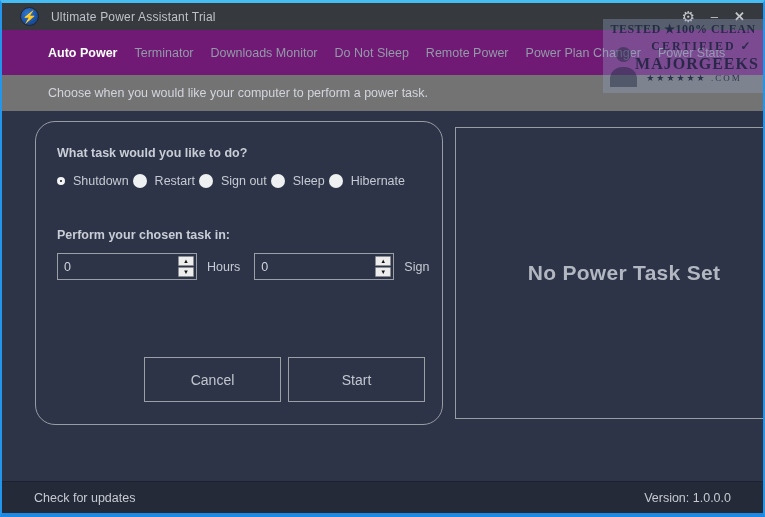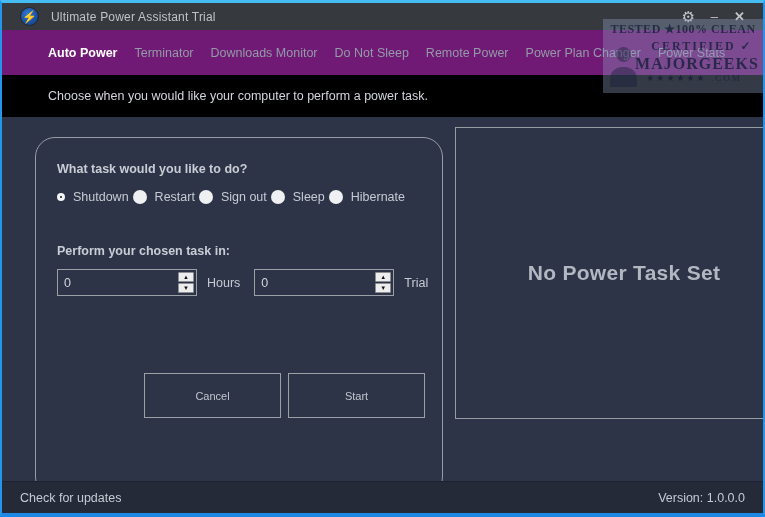--- a/index.html
+++ b/index.html
@@ -35,29 +35,29 @@
   
   .tabbar{
     position:absolute; top:27px; left:0; right:0; height:45px;
     background:#701a75; display:flex; align-items:center; gap:17px; padding-left:46px;
   }
   .tab{ color:#939aa8; font-size:12.5px; cursor:default; white-space:nowrap; }
   .tab.active{ color:#ffffff; font-weight:bold; }
 
   
   .desc{
-    position:absolute; top:72px; left:0; right:0; height:42px;
-    background:#000000; display:flex; align-items:center; padding-left:46px;
+    position:absolute; top:72px; left:0; right:0; height:36px;
+    background:#737373; display:flex; align-items:center; padding-left:46px;
   }
   .desc span{ color:#d2d5dc; font-size:12.5px; }
 
   
   .main{ position:absolute; top:114px; left:0; right:0; bottom:32px; }
   .panel{ position:absolute; border:1px solid #989ca3; background:transparent; }
-  .panel.left{ left:33px; top:20px; width:408px; height:360px;border-radius:20px; }
+  .panel.left{ left:33px; top:4px; width:408px; height:304px;border-radius:20px; }
   .panel.right{ left:453px; top:10px; width:338px; height:292px; display:flex; align-items:center; justify-content:center; }
 
   .question{ position:absolute; left:21px; top:24px; color:#c9cdd6; font-size:12.5px; font-weight:bold; }
   .radios{ position:absolute; left:21px; top:52px; display:flex; align-items:center; gap:4px; }
   .radio-item{ display:flex; align-items:center; gap:8px; cursor:default; }
   .radio{ width:14px; height:14px; border-radius:50%; background:#eef0f2; flex:0 0 auto; }
   .radio.selected{ width:8px; height:8px; border:3px solid #f3f4f6; background:#101214; }
   .radio-label{ color:#c6cad3; font-size:12.5px; }
 
   .timer-label{ position:absolute; left:21px; top:106px; color:#c9cdd6; font-size:12.5px; font-weight:bold; }
@@ -71,33 +71,33 @@
   .spin-btn{
     flex:1; background:#ededed; border:1px solid #8b8f94; border-radius:1px;
     font-size:6px; line-height:1; color:#111; display:flex; align-items:center; justify-content:center;
     padding:0; cursor:default;
   }
   .unit{ color:#c6cad3; font-size:12.5px; padding:0 14px 6px 10px; }
   .unit.last{ padding-right:0; }
 
   .btn{
     position:absolute; top:235px; width:137px; height:45px;
-    background:transparent; border:1px solid #9aa0a6; color:#c2c6ce; font-size:11px;
+    background:transparent; border:1px solid #9aa0a6; color:#c2c6ce; font-size:14px;
     font-family:"Liberation Sans", sans-serif; cursor:default;
   }
   .btn.cancel{ left:108px; }
   .btn.start{ left:252px; }
 
   .status-msg{ color:#b2b7c1; font-size:21px; font-weight:bold; letter-spacing:.3px; }
 
   
   .footer{
     position:absolute; left:0; right:0; bottom:0; height:32px;
     background:#252a39; border-top:1px solid #1e2230;
-    display:flex; align-items:center; justify-content:space-between; padding:0 18px;
+    display:flex; align-items:center; justify-content:space-between; padding:0 32px;
   }
   .footer span{ color:#c6cad2; font-size:12.5px; }
 
   
   .stamp{
     position:absolute; top:16px; right:0; width:160px; height:74px;
     background:rgba(148,162,196,0.36);
     font-family:"Liberation Serif", serif; color:rgba(24,33,58,0.82);
     padding-top:3px; pointer-events:none; text-align:center;
   }
@@ -179,21 +179,21 @@
           </div>
         </div>
         <span class="unit">Hours</span>
         <div class="spinbox">
           <input type="text" value="0" style="">
           <div class="spin-btns">
             <button class="spin-btn">▲</button>
             <button class="spin-btn">▼</button>
           </div>
         </div>
-        <span class="unit last">Trial</span>
+        <span class="unit last">Sign</span>
       </div>
 
       <button class="btn cancel">Cancel</button>
       <button class="btn start">Start</button>
     </div>
 
     <div class="panel right">
       <div class="status-msg">No Power Task Set</div>
     </div>
   </div>

